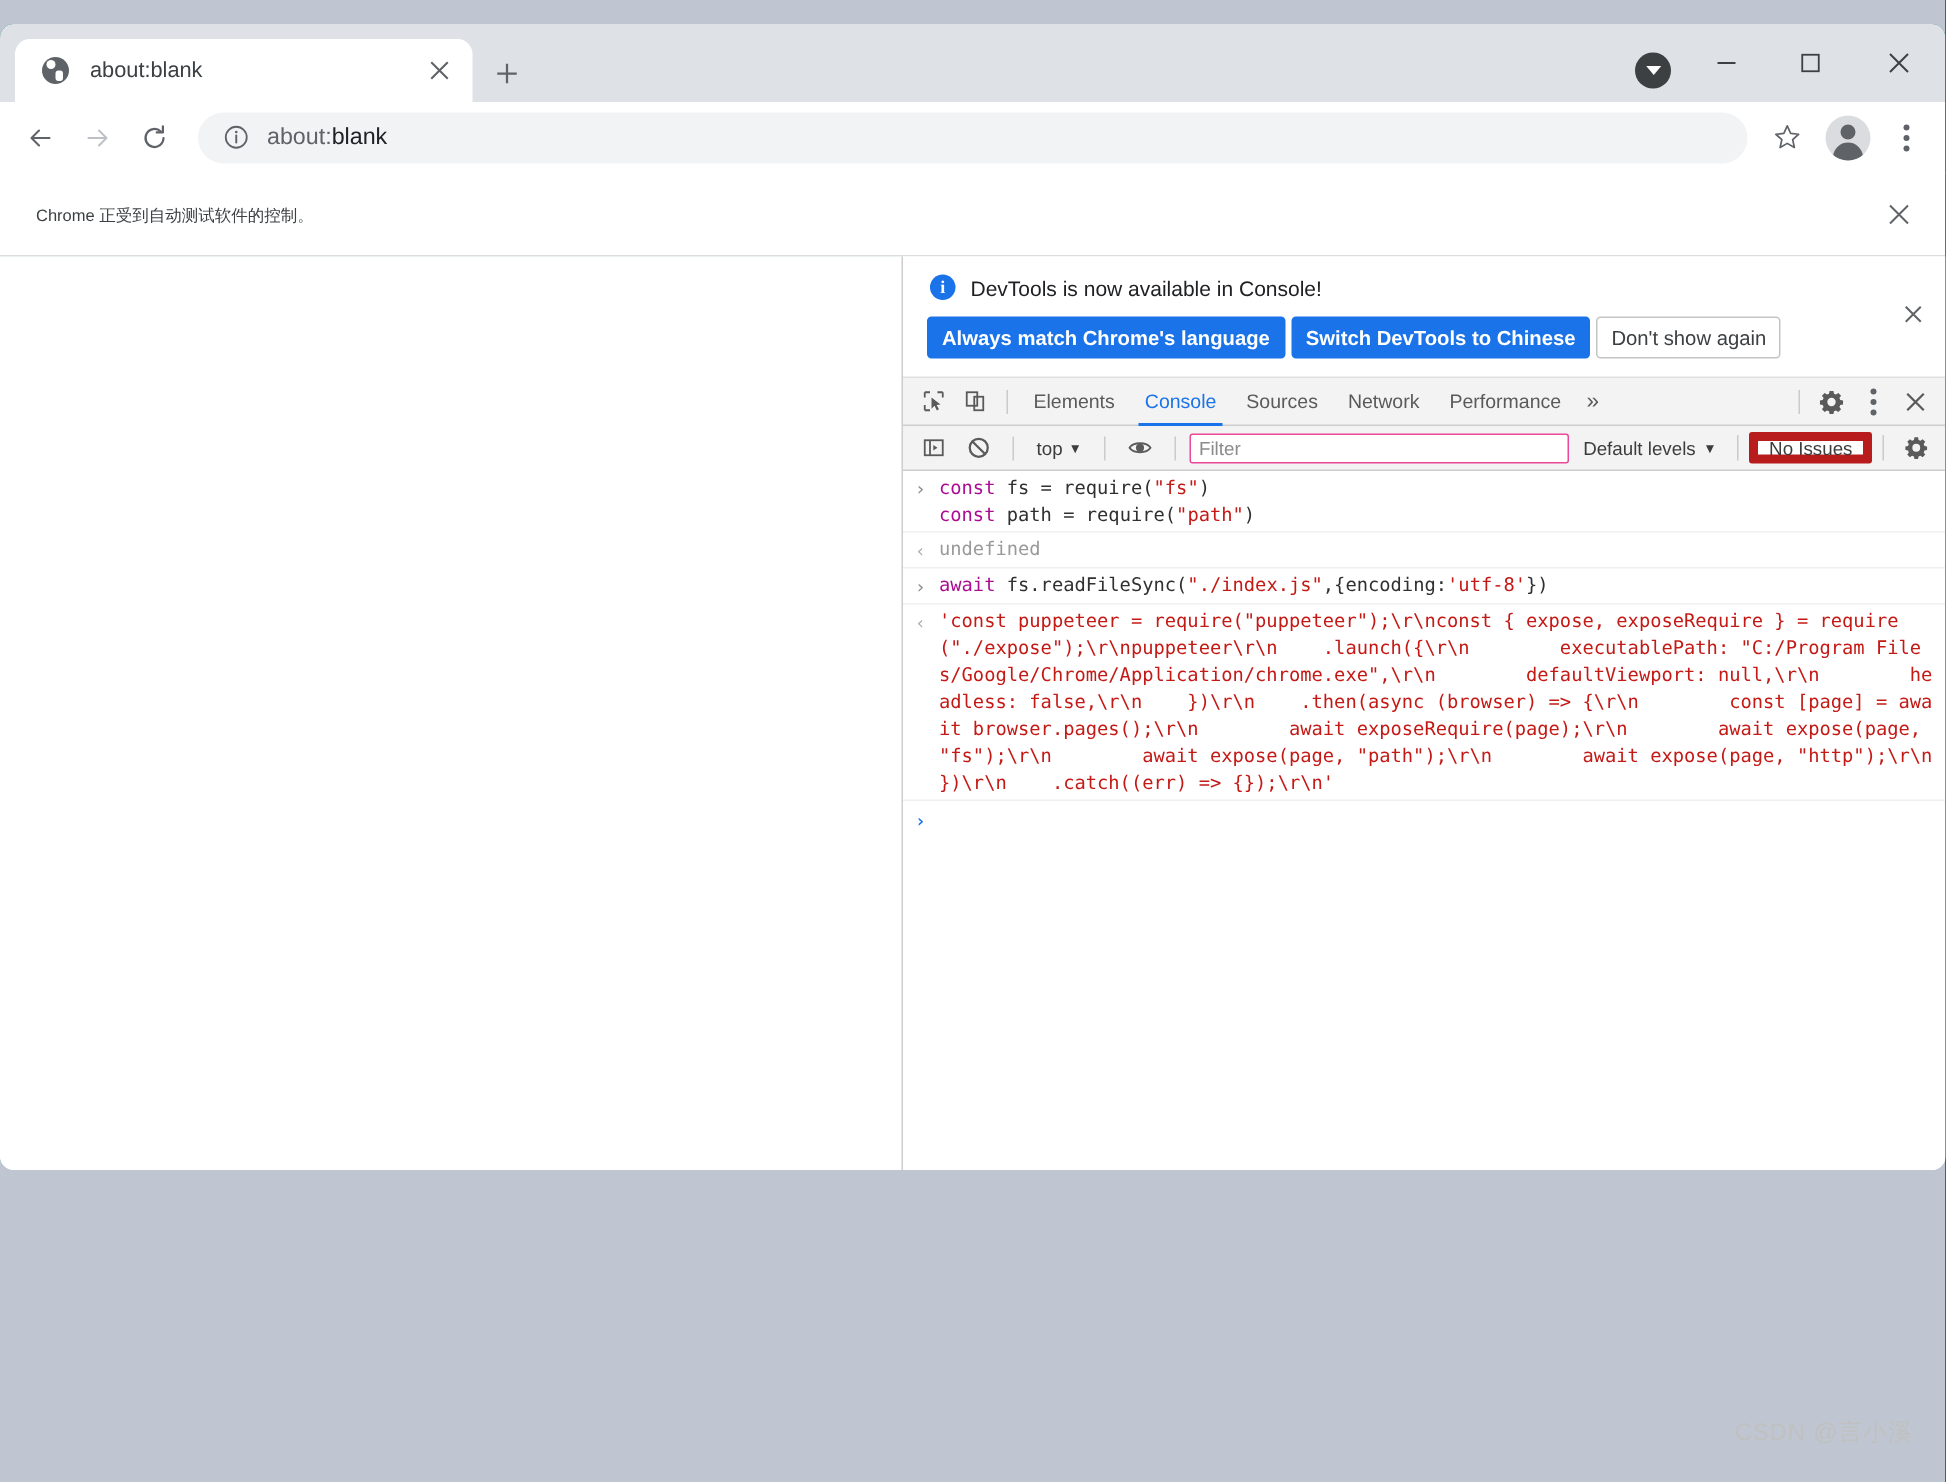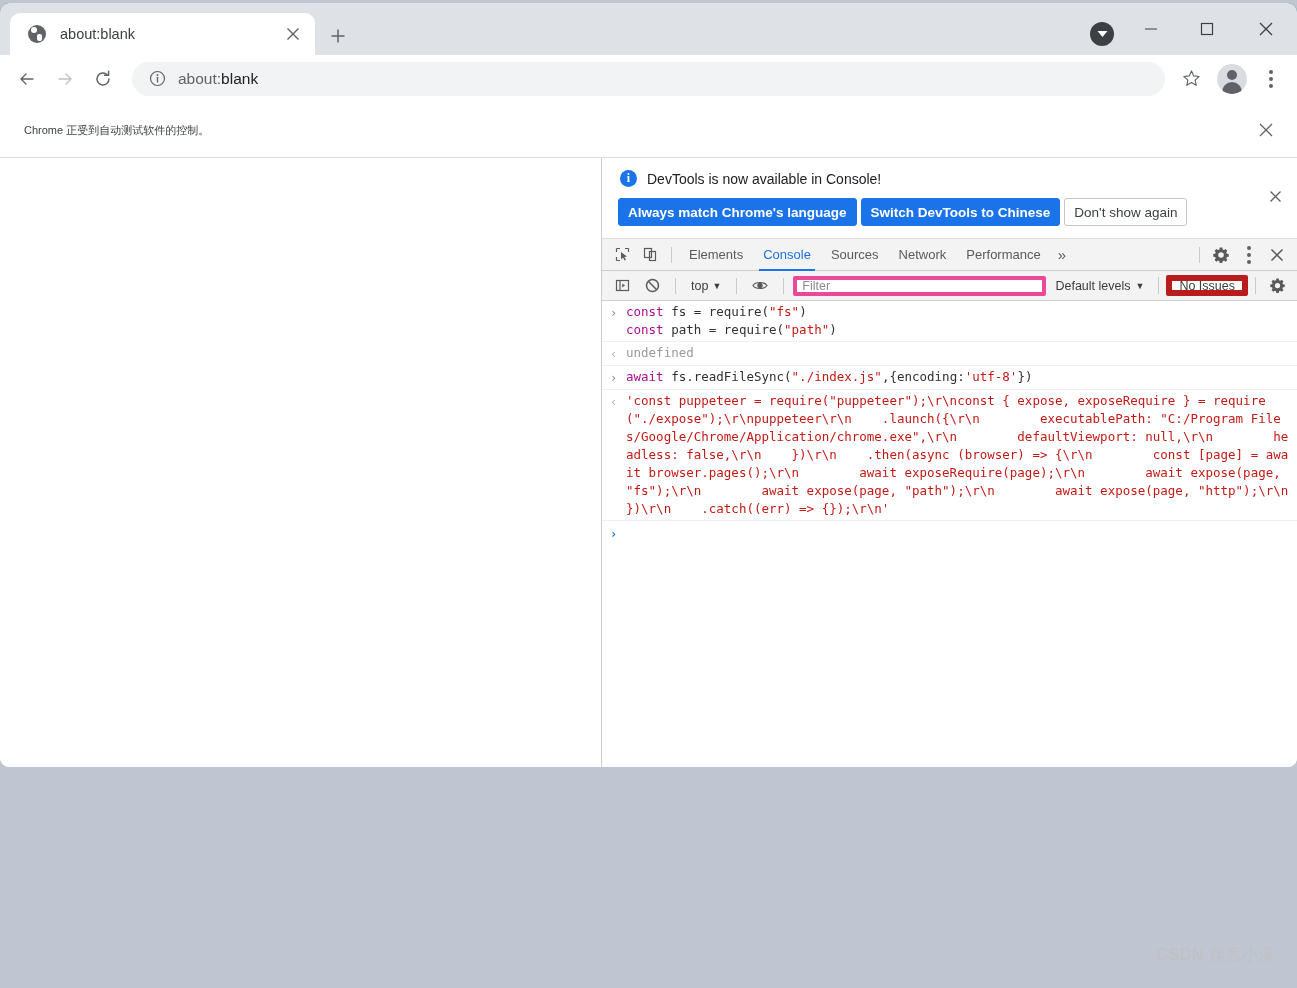--- a/index.html
+++ b/index.html
@@ -6,21 +6,21 @@
   html, body {
     width: 1297px; height: 988px;
     background: #2b2b2b;
     font-family: "Liberation Sans", sans-serif;
     overflow: hidden;
   }
   #root { position: relative; width: 1297px; height: 988px; background: #bfc6d1; }
 
   
   .window {
-    position: absolute; left: 0; top: 3px; width: 1297px; height: 764px;
+    position: absolute; left: 0; top: 16px; width: 1297px; height: 764px;
     background: #0f766e;
     border-radius: 9px 9px 9px 9px;
     overflow: hidden;
   }
 
   
   .tabstrip {
     position: relative; height: 52px; width: 100%;
     background: #dee1e6;
   }
@@ -198,21 +198,21 @@
     height: 30px; display: flex; align-items: center;
     background: #f3f3f3; border-bottom: 1px solid #cdcdcd;
     padding: 0 6px; gap: 2px;
   }
   .ctx-select {
     font-size: 12.5px; color: #3c3c3c; display: flex; align-items: center;
     gap: 4px; padding: 0 6px; height: 22px; white-space: nowrap;
   }
   .filter-input {
     flex: 1; height: 20px; background: #ffffff;
-    border: 4px solid #ec4899; border-radius: 2px;
+    border: 1px solid #ec4899; border-radius: 2px;
     font-size: 12.5px; color: #3c3c3c; padding: 0 5px;
     font-family: "Liberation Sans", sans-serif;
     min-width: 40px;
   }
   .filter-input::placeholder { color: #8b8b8b; }
   .levels {
     font-size: 12.5px; color: #3c3c3c; display: flex; align-items: center;
     gap: 5px; padding: 0 7px; white-space: nowrap; text-align: center;
   }
   .issues-btn {

